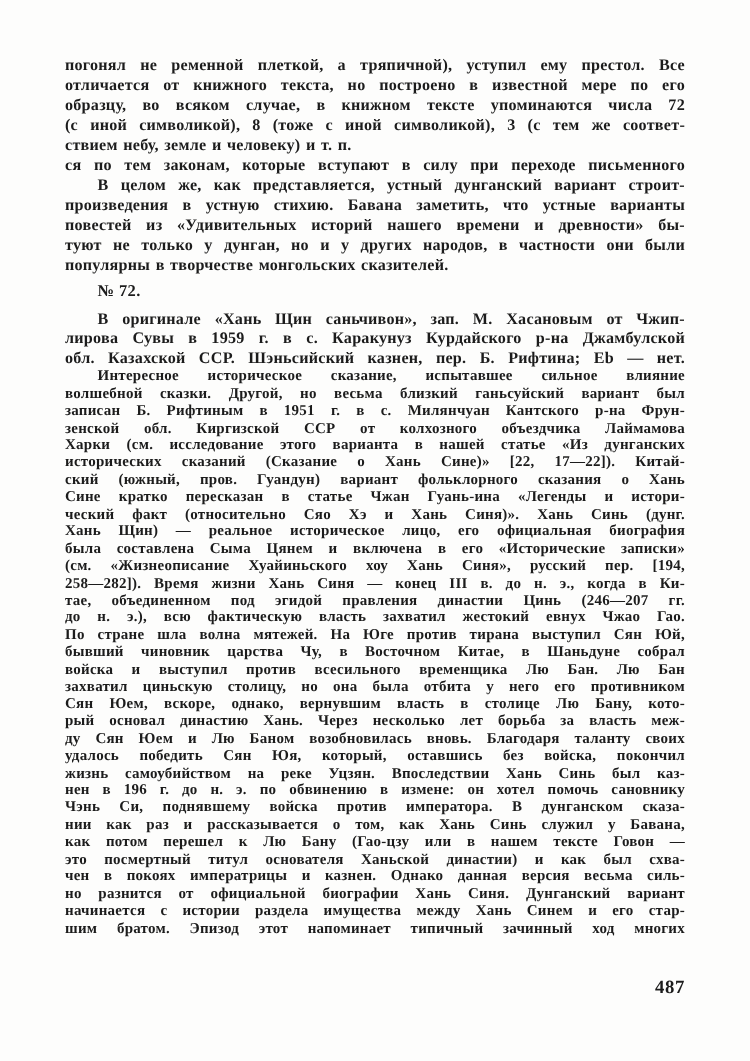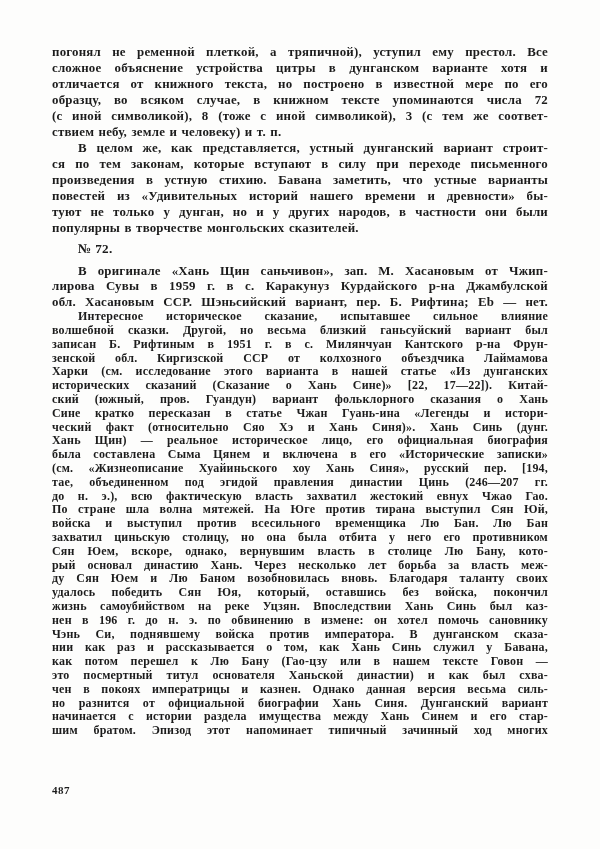--- a/index.html
+++ b/index.html
@@ -33,73 +33,75 @@
   .heading{
     margin:5px 0 8px 0;
     line-height:15px;font-size:13.2px;
     font-weight:bold;
     text-indent:26px;
     letter-spacing:0.3px;
   }
   .pagenum{
     position:absolute;
     top:783px;left:52px;width:496px;
-    font-size:11px;line-height:14px;
+    text-align:right;
+    font-size:15px;line-height:14px;
     font-weight:bold;
     letter-spacing:0.5px;
   }
 </style>
 </head>
 <body>
 
 <div class="page">
   <div class="content">
 
     <p class="para p12">
       <span class="ln">погонял не ременной плеткой, а тряпичной), уступил ему престол. Все</span>
-      <span class="ln">сложное объяснение устройства цитры в дунганском варианте хотя и</span>
       <span class="ln">отличается от книжного текста, но построено в известной мере по его</span>
       <span class="ln">образцу, во всяком случае, в книжном тексте упоминаются числа 72</span>
       <span class="ln">(с иной символикой), 8 (тоже с иной символикой), 3 (с тем же соответ-</span>
       <span class="ln last">ствием небу, земле и человеку) и т. п.</span>
     </p>
 
     <p class="para p12">
+      <span class="ln">ся по тем законам, которые вступают в силу при переходе письменного</span>
       <span class="ln first">В целом же, как представляется, устный дунганский вариант строит-</span>
-      <span class="ln">ся по тем законам, которые вступают в силу при переходе письменного</span>
       <span class="ln">произведения в устную стихию. Бавана заметить, что устные варианты</span>
       <span class="ln">повестей из «Удивительных историй нашего времени и древности» бы-</span>
       <span class="ln">туют не только у дунган, но и у других народов, в частности они были</span>
       <span class="ln last">популярны в творчестве монгольских сказителей.</span>
     </p>
 
     <div class="heading">№ 72.</div>
 
     <p class="para p3">
       <span class="ln first">В оригинале «Хань Щин саньчивон», зап. М. Хасановым от Чжип-</span>
       <span class="ln">лирова Сувы в 1959 г. в с. Каракунуз Курдайского р-на Джамбулской</span>
-      <span class="ln">обл. Хасановым ССР. Шэньсийский вариант, пер. Б. Рифтина; Eb — нет.</span>
+      <span class="ln">обл. Казахской ССР. Шэньсийский казнен, пер. Б. Рифтина; Eb — нет.</span>
     </p>
 
     <p class="para p4">
       <span class="ln first">Интересное историческое сказание, испытавшее сильное влияние</span>
       <span class="ln">волшебной сказки. Другой, но весьма близкий ганьсуйский вариант был</span>
       <span class="ln">записан Б. Рифтиным в 1951 г. в с. Милянчуан Кантского р-на Фрун-</span>
       <span class="ln">зенской обл. Киргизской ССР от колхозного объездчика Лаймамова</span>
       <span class="ln">Харки (см. исследование этого варианта в нашей статье «Из дунганских</span>
       <span class="ln">исторических сказаний (Сказание о Хань Сине)» [22, 17—22]). Китай-</span>
       <span class="ln">ский (южный, пров. Гуандун) вариант фольклорного сказания о Хань</span>
       <span class="ln">Сине кратко пересказан в статье Чжан Гуань-ина «Легенды и истори-</span>
       <span class="ln">ческий факт (относительно Сяо Хэ и Хань Синя)». Хань Синь (дунг.</span>
       <span class="ln">Хань Щин) — реальное историческое лицо, его официальная биография</span>
       <span class="ln">была составлена Сыма Цянем и включена в его «Исторические записки»</span>
       <span class="ln">(см. «Жизнеописание Хуайиньского хоу Хань Синя», русский пер. [194,</span>
+      <span class="ln">258—282]). Время жизни Хань Синя — конец III в. до н. э., когда в Ки-</span>
       <span class="ln">тае, объединенном под эгидой правления династии Цинь (246—207 гг.</span>
       <span class="ln">до н. э.), всю фактическую власть захватил жестокий евнух Чжао Гао.</span>
       <span class="ln">По стране шла волна мятежей. На Юге против тирана выступил Сян Юй,</span>
+      <span class="ln">бывший чиновник царства Чу, в Восточном Китае, в Шаньдуне собрал</span>
       <span class="ln">войска и выступил против всесильного временщика Лю Бан. Лю Бан</span>
       <span class="ln">захватил циньскую столицу, но она была отбита у него его противником</span>
       <span class="ln">Сян Юем, вскоре, однако, вернувшим власть в столице Лю Бану, кото-</span>
       <span class="ln">рый основал династию Хань. Через несколько лет борьба за власть меж-</span>
       <span class="ln">ду Сян Юем и Лю Баном возобновилась вновь. Благодаря таланту своих</span>
       <span class="ln">удалось победить Сян Юя, который, оставшись без войска, покончил</span>
       <span class="ln">жизнь самоубийством на реке Уцзян. Впоследствии Хань Синь был каз-</span>
       <span class="ln">нен в 196 г. до н. э. по обвинению в измене: он хотел помочь сановнику</span>
       <span class="ln">Чэнь Си, поднявшему войска против императора. В дунганском сказа-</span>
       <span class="ln">нии как раз и рассказывается о том, как Хань Синь служил у Бавана,</span>

